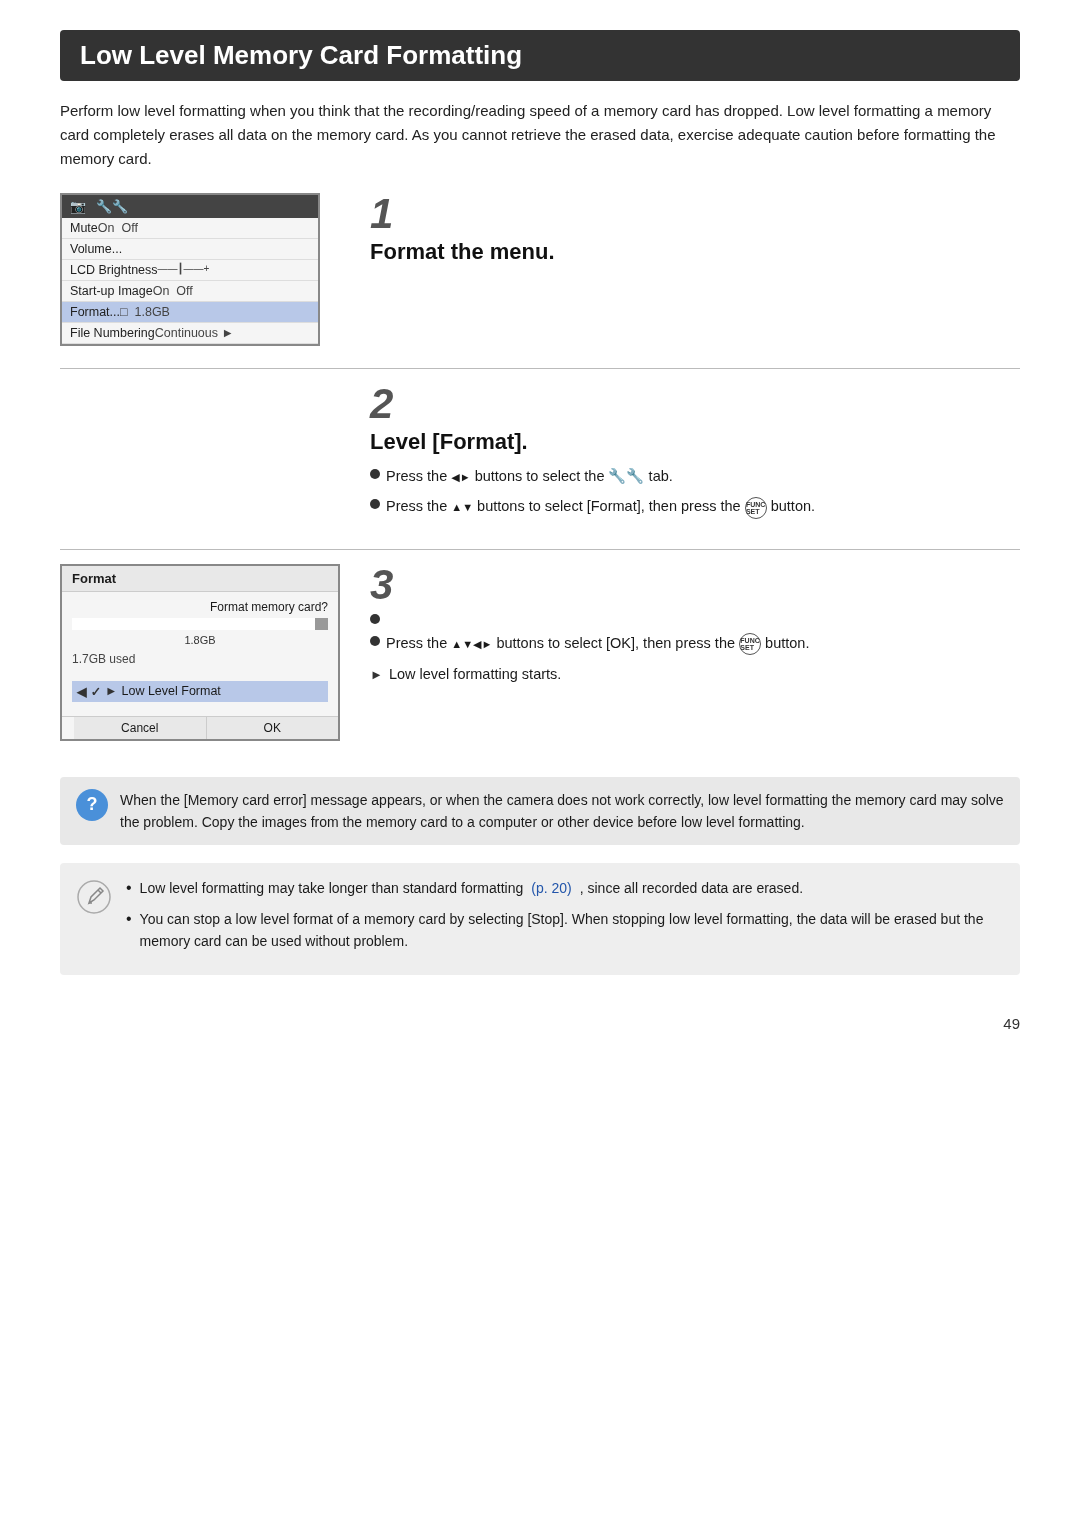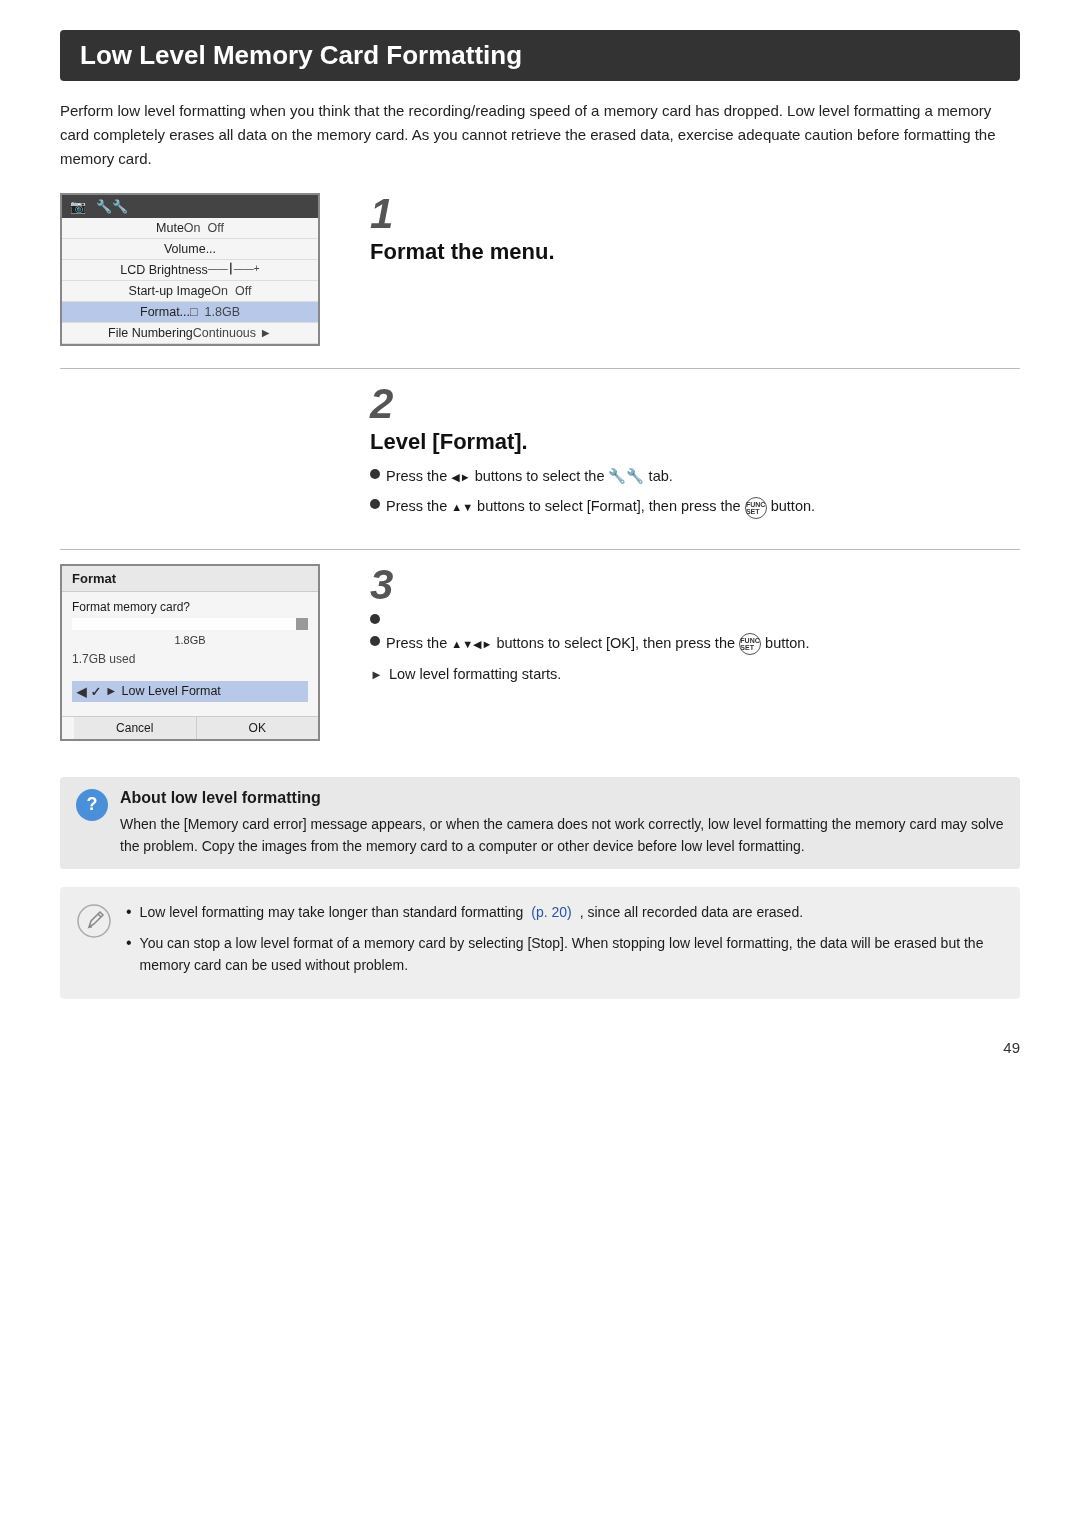--- a/index.html
+++ b/index.html
@@ -143,21 +143,21 @@
       font-size: 13px;
     }
 
     .screen-icon.active {
       color: white;
       font-weight: bold;
     }
 
     .screen-menu-item {
       display: flex;
-      justify-content: center;
+      justify-content: flex-start;
       padding: 3px 8px;
       border-bottom: 1px solid #ddd;
       font-size: 12.5px;
     }
 
     .screen-menu-item.highlighted {
       background: #b8c8e8;
     }
 
     .screen-menu-item .item-label {
@@ -165,40 +165,41 @@
     }
 
     .screen-menu-item .item-value {
       color: #444;
     }
 
     
     .format-dialog {
       border: 2px solid #888;
       background: #f5f5f5;
-      width: 260px;
+      width: 280px;
       font-size: 13px;
       padding: 0;
     }
 
     .format-dialog-title {
       font-size: 13px;
       font-weight: bold;
       padding: 5px 10px;
       border-bottom: 1px solid #ccc;
       background: #e8e8e8;
     }
 
     .format-dialog-body {
       padding: 8px 10px;
     }
 
     .format-dialog-body .label {
       font-size: 12px;
       margin-bottom: 4px;
+      text-align: right;
     }
 
     .progress-bar-container {
       background: #999;
       height: 12px;
       width: 100%;
       margin-bottom: 4px;
       position: relative;
     }
 
@@ -472,21 +473,20 @@
         </li>
       </ul>
     </div>
   </div>
 
 </div>
 
 <div class="info-box">
   <div class="info-icon">?</div>
   <div>
-    <div class="info-box-title">About low level formatting</div>
     <div class="info-box-text">When the [Memory card error] message appears, or when the camera does not work correctly, low level formatting the memory card may solve the problem. Copy the images from the memory card to a computer or other device before low level formatting.</div>
   </div>
 </div>
 
 <div class="note-box">
 
   <svg class="note-icon" viewBox="0 0 36 36" width="36" height="36">
     <circle cx="18" cy="18" r="16" fill="none" stroke="#aaa" stroke-width="1.5"></circle>
     <path d="M13 24 L15 18 L24 9 L27 12 L18 21 Z" fill="none" stroke="#888" stroke-width="1.5"></path>
     <line x1="22" y1="11" x2="25" y2="14" stroke="#888" stroke-width="1.5"></line>

